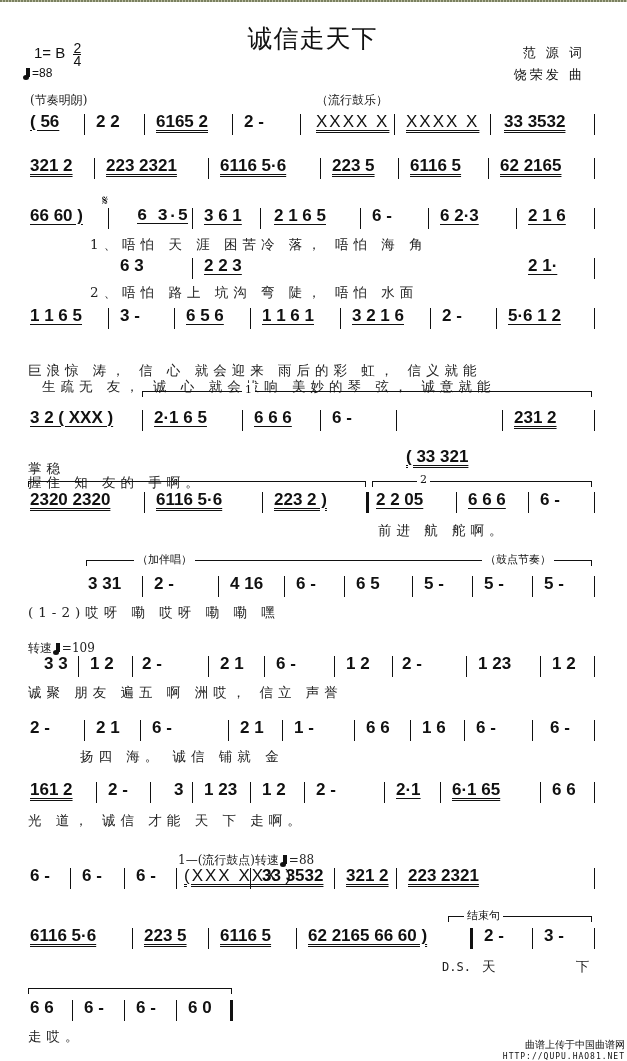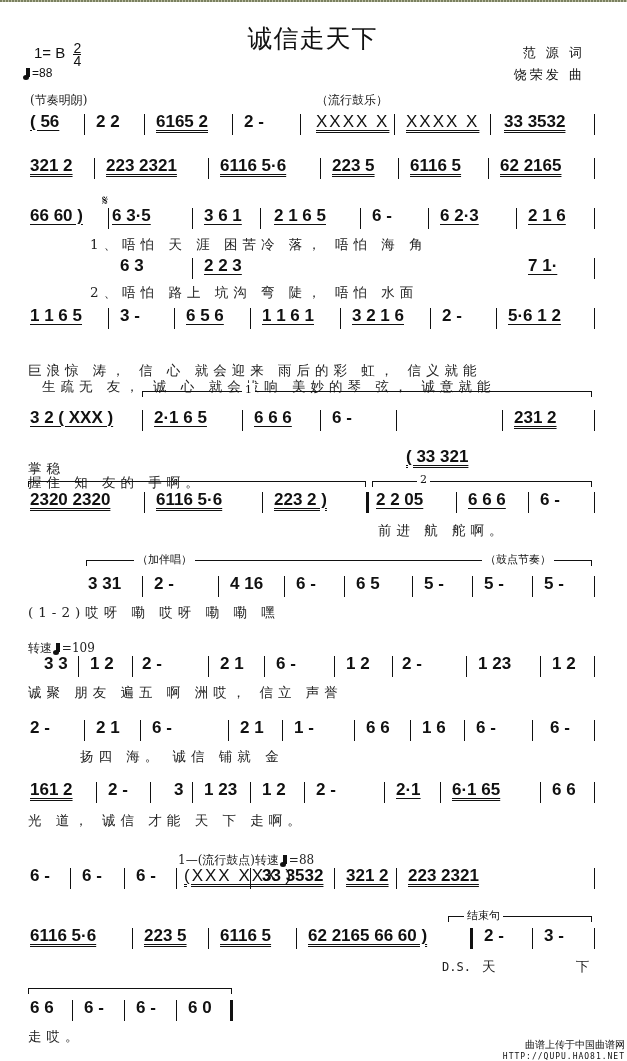--- a/index.html
+++ b/index.html
@@ -81,39 +81,39 @@
   <span class="measure u2" style="left:386px;">6116 5</span>
   <span class="bar" style="left:464px;"></span>
   <span class="measure u2" style="left:476px;">62 2165</span>
   <span class="bar" style="left:570px;"></span>
 </div>
 
 <div class="segno" style="left:102px; top:192px;">𝄋</div>
 <div class="row" style="top:206px;">
   <span class="measure u1" style="left:6px;">66 60 )</span>
   <span class="bar" style="left:84px;"></span>
-  <span class="measure u1" style="left:88px;">6  3·5</span>
+  <span class="measure u1" style="left:113px;font-family:Liberation Mono, monospace;">6  3·5</span>
   <span class="bar" style="left:168px;"></span>
   <span class="measure u1" style="left:180px;">3 6 1</span>
   <span class="bar" style="left:236px;"></span>
   <span class="measure u1" style="left:250px;">2 1  6 5</span>
   <span class="bar" style="left:336px;"></span>
   <span class="measure" style="left:348px;">6  -</span>
   <span class="bar" style="left:404px;"></span>
   <span class="measure u1" style="left:416px;">6  2·3</span>
   <span class="bar" style="left:492px;"></span>
   <span class="measure u1" style="left:504px;">2 1  6</span>
   <span class="bar" style="left:570px;"></span>
 </div>
 <div class="lyric" style="left:90px; top:236px;">1、唔怕   天 涯 困苦冷   落，   唔怕   海 角</div>
 <div class="row" style="top:256px;">
   <span class="measure" style="left:96px;">6  3</span>
   <span class="bar" style="left:168px;"></span>
   <span class="measure u1" style="left:180px;">2 2 3</span>
-  <span class="measure u1" style="left:504px;">7 1·</span>
+  <span class="measure u1" style="left:504px;">2 1·</span>
   <span class="bar" style="left:570px;"></span>
 </div>
 <div class="lyric" style="left:90px; top:284px;">2、唔怕   路上  坑沟 弯   陡，   唔怕   水面</div>
 
 <div class="row" style="top:306px;">
   <span class="measure u1" style="left:6px;">1 1 6 5</span>
   <span class="bar" style="left:84px;"></span>
   <span class="measure" style="left:96px;">3  -</span>
   <span class="bar" style="left:150px;"></span>
   <span class="measure u1" style="left:162px;">6  5 6</span>

